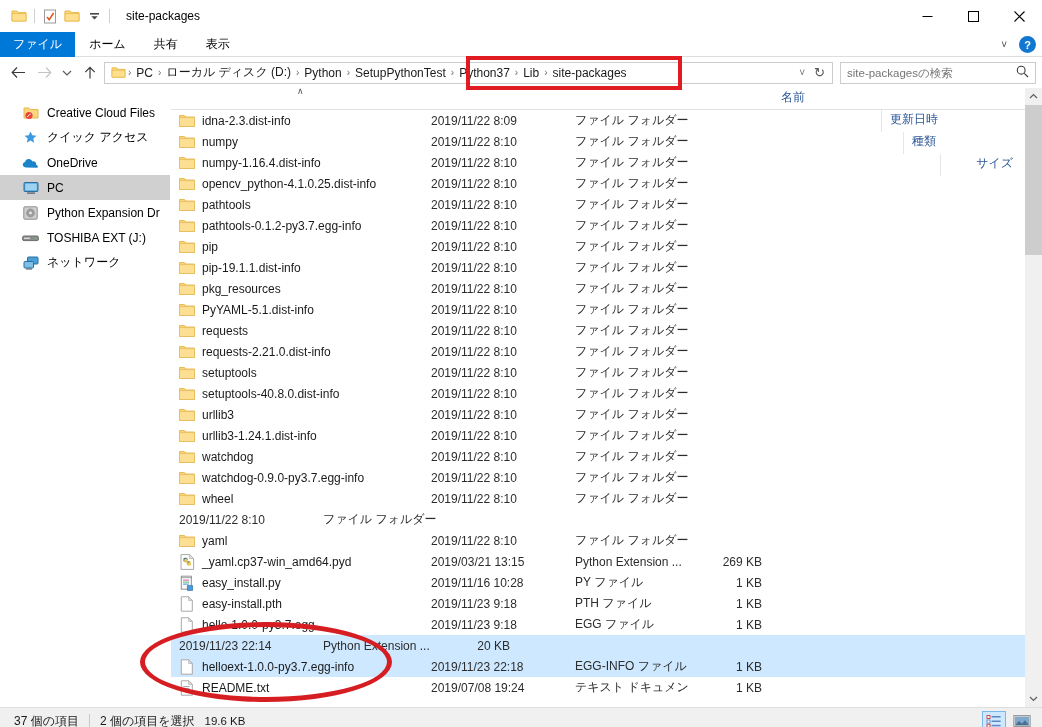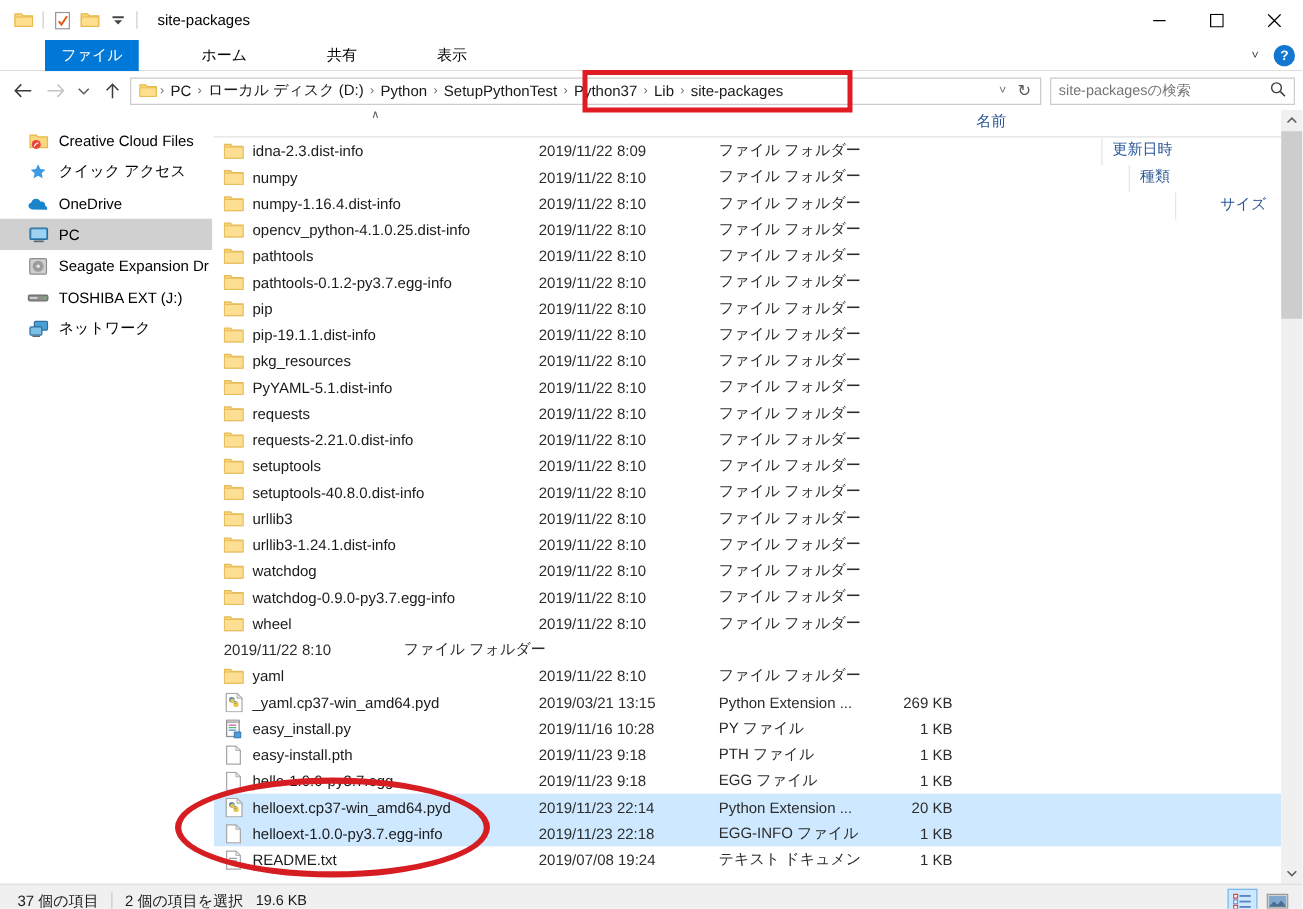--- a/index.html
+++ b/index.html
@@ -26,21 +26,21 @@
   .wincontrols { position: absolute; right: 0; top: 0; display: flex; height: 32px; }
   .wc { width: 46px; height: 32px; display: flex; align-items: center; justify-content: center; }
 
   
   #ribbon {
     height: 25px; background: #ffffff; display: flex; align-items: stretch;
     border-bottom: 1px solid #dedede; position: relative;
   }
   .rtab {
     display: flex; align-items: center; padding: 0 14px; font-size: 12px;
-    color: #000; height: 25px; margin-left: 36px;
+    color: #000; height: 25px;
   }
   .rtab.file { background: #0078d7; color: #fff; padding: 0 13px; }
   .ribbon-right { position: absolute; right: 6px; top: 0; height: 25px; display: flex; align-items: center; gap: 12px; }
   .chev-small { color: #444; font-size: 10px; }
   .help-ic {
     width: 17px; height: 17px; border-radius: 50%; background: #1177d1;
     color: #fff; font-size: 11px; font-weight: bold; display: flex;
     align-items: center; justify-content: center;
   }
 
@@ -314,21 +314,21 @@
         <span>PC</span>
       </div>
       <div class="nav-item">
         <span class="nav-ic">
           <svg width="15" height="14" viewBox="0 0 15 14">
               <rect x="0.8" y="0.8" width="13.4" height="12.4" rx="1" fill="#cfcfcf" stroke="#8d8d8d"></rect>
               <circle cx="7.5" cy="7" r="4.4" fill="#9c9c9c"></circle>
               <circle cx="7.5" cy="7" r="1.4" fill="#e8e8e8"></circle>
             </svg>
         </span>
-        <span>Seagate Expansion Dr</span>
+        <span>Python Expansion Dr</span>
       </div>
       <div class="nav-item">
         <span class="nav-ic">
           <svg width="17" height="10" viewBox="0 0 17 10">
               <rect x="0.6" y="3" width="15.8" height="4.6" rx="1.4" fill="#8d8d8d" stroke="#6d6d6d"></rect>
               <rect x="2" y="4.6" width="6" height="1.4" fill="#d8d8d8"></rect>
               <circle cx="13.8" cy="5.3" r="0.9" fill="#4ad14a"></circle>
             </svg>
         </span>
         <span>TOSHIBA EXT (J:)</span>
@@ -703,31 +703,20 @@
                   <path d="M8.7 0.8v3.6h3.6z" fill="#e8e8e8" stroke="#a8a8a8" stroke-width=".7"></path>
                 </svg>
               </span>
               <span>hello-1.0.0-py3.7.egg</span>
             </div>
             <div class="cell c-date">2019/11/23 9:18</div>
             <div class="cell c-type">EGG ファイル</div>
             <div class="cell c-size">1 KB</div>
           </div>
           <div class="row sel">
-            <div class="cell c-name">
-              <span class="ficon">
-                <svg width="15" height="16" viewBox="0 0 15 16">
-                  <path d="M1 0.6h8.6L13.6 4.6V15.4H1z" fill="#fff" stroke="#a8a8a8"></path>
-                  <path d="M9.6 0.6v4h4z" fill="#e4e4e4" stroke="#a8a8a8" stroke-width=".7"></path>
-                  <path d="M3.4 5.2c0-.9.7-1.4 2.1-1.4s2.1.5 2.1 1.4v1.3H5.4v.4h3.2c1 0 1.5.6 1.5 1.8 0 1.3-.6 1.9-1.6 1.9H7.3V9.3c0-1-.6-1.5-1.7-1.5h-.7c-.9 0-1.5-.5-1.5-1.4z" fill="#3d78a8"></path>
-                  <path d="M10.9 10.2c0 .9-.7 1.4-2.1 1.4s-2.1-.5-2.1-1.4V8.9h2.2v-.4H5.7c-1 0-1.5-.6-1.5-1.8 0-1.3.6-1.9 1.6-1.9H7v1.3c0 1 .6 1.5 1.7 1.5h.7c.9 0 1.5.5 1.5 1.4z" fill="#ecc44a"></path>
-                </svg>
-              </span>
-              <span>helloext.cp37-win_amd64.pyd</span>
-            </div>
             <div class="cell c-date">2019/11/23 22:14</div>
             <div class="cell c-type">Python Extension ...</div>
             <div class="cell c-size">20 KB</div>
           </div>
           <div class="row sel">
             <div class="cell c-name">
               <span class="ficon">
                 <svg width="14" height="16" viewBox="0 0 14 16">
                   <path d="M1.3 0.8h7.4l3.6 3.6V15.2H1.3z" fill="#fff" stroke="#a8a8a8"></path>
                   <path d="M8.7 0.8v3.6h3.6z" fill="#e8e8e8" stroke="#a8a8a8" stroke-width=".7"></path>

